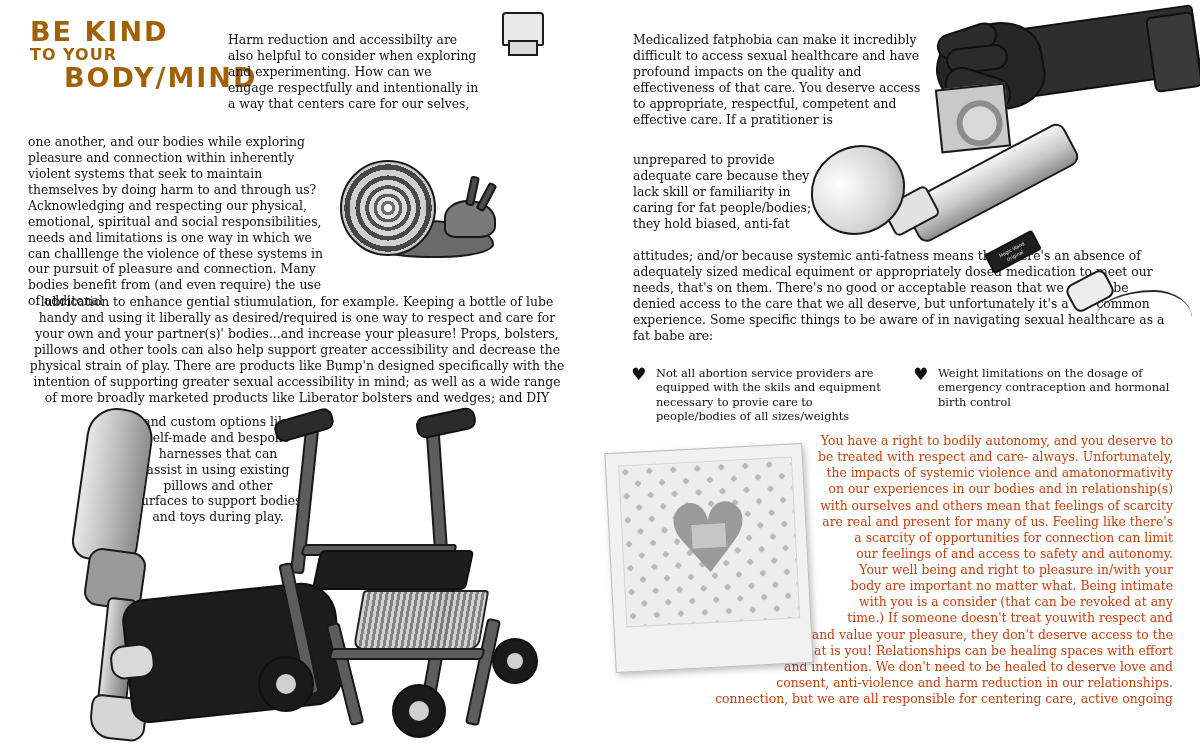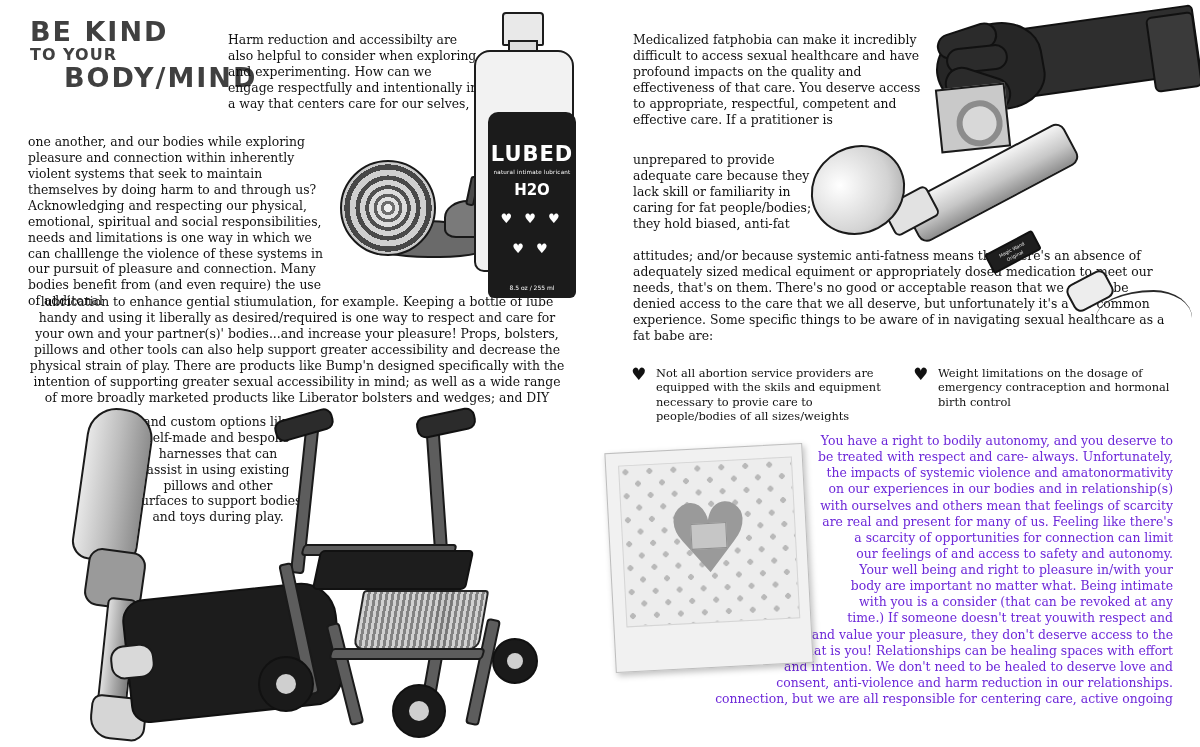--- a/index.html
+++ b/index.html
@@ -25,21 +25,21 @@
   
   .headline {
     position: absolute;
     left: 30px;
     top: 18px;
     width: 210px;
     font-family: "DejaVu Sans", sans-serif;
     font-weight: bold;
     line-height: 1.0;
     letter-spacing: 1px;
-    color: #404040;
+    color: #a16207;
   }
   .headline .l1 {
     font-size: 27px;
     letter-spacing: 2px;
     display: block;
   }
   .headline .l2 {
     font-size: 16px;
     display: block;
     margin-top: 2px;
@@ -136,21 +136,21 @@
   }
 
   
   #right-col-d {
     position: absolute;
     left: 655px;
     top: 433px;
     width: 518px;
     font-size: 12.4px;
     line-height: 1.3;
-    color: #6d28d9;
+    color: #c2410c;
     text-align: right;
   }
   #right-col-d .ln { display: block; }
 
   
 
   
   .bottle {
     position: absolute;
     left: 466px;
@@ -635,30 +635,20 @@
     <div class="foot"></div>
     <div class="head"></div>
     <div class="eye1"></div>
     <div class="eye2"></div>
     <div class="shell"></div>
   </div>
 
   <div class="bottle">
     <div class="cap"></div>
     <div class="neck"></div>
-    <div class="body">
-      <div class="label">
-        <div class="brand">LUBED</div>
-        <div class="tag">natural intimate lubricant</div>
-        <div class="h2o">H2O</div>
-        <div class="hearts">♥ ♥ ♥</div>
-        <div class="hearts">♥ ♥</div>
-        <div class="vol">8.5 oz / 255 ml</div>
-      </div>
-    </div>
   </div>
 
   <div class="hand-glove">
     <div class="arm"></div>
     <div class="cuff"></div>
     <div class="palm"></div>
     <div class="finger f1"></div>
     <div class="finger f2"></div>
     <div class="thumb"></div>
   </div>

